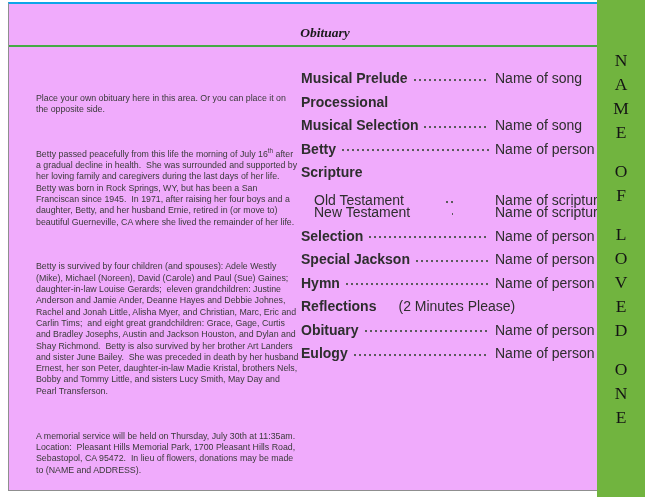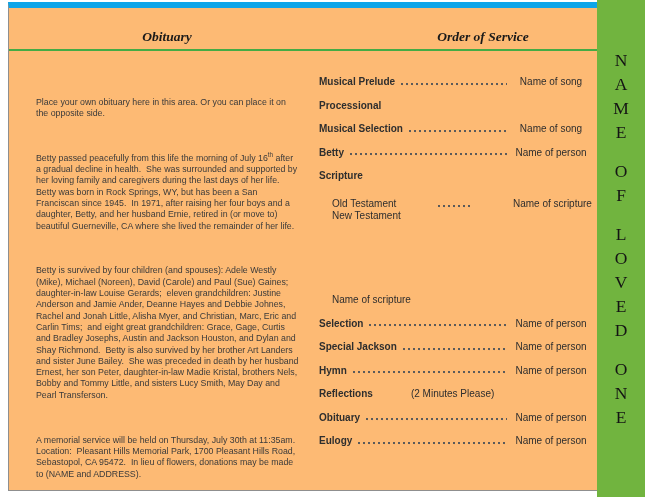--- a/index.html
+++ b/index.html
@@ -2,48 +2,48 @@
 <html><head>
 <meta charset="utf-8">
 <style>
   html,body { margin:0; padding:0; background:#fff; }
   .page {
     position:relative; width:648px; height:501px; background:#ffffff;
     font-family:"Liberation Sans", sans-serif; color:#333; overflow:hidden;
   }
   .content-box {
     position:absolute; left:8px; top:2px; width:633px; height:489px;
-    border-left:1px solid #8f8f8f; border-top:6px solid #0ea5e9; border-bottom:1px solid #8f8f8f;
-    background:#fdba74; box-sizing:border-box;
+    border-left:1px solid #8f8f8f; border-top:2px solid #0ea5e9; border-bottom:1px solid #8f8f8f;
+    background:#f0abfc; box-sizing:border-box;
   }
   .headers { display:flex; height:41px; border-bottom:2px solid #45ab45; }
   .header-cell {
     flex:1; text-align:center; padding-top:21px;
     font-family:"Liberation Serif", serif; font-weight:bold; font-style:italic;
     font-size:13.5px; color:#1a1a1a;
   }
   
   .obituary-col {
     position:absolute; left:27px; top:66px; width:264px;
     font-size:8.8px; line-height:11.3px; color:#3a3a3a; white-space:pre-wrap;
   }
   .obituary-col p { margin:0 0 11px 0; }
   .obituary-col sup { font-size:6.3px; line-height:0; vertical-align:super; }
   
   .service-col {
-    position:absolute; left:310px; top:68px; width:270px;
-    font-size:10px; color:#2e2e2e;text-align:center;
+    position:absolute; left:292px; top:68px; width:270px;
+    font-size:14px; color:#2e2e2e;
   }
   .svc-row { display:flex; align-items:baseline; line-height:12px; margin-bottom:11.5px; }
   .svc-row.tight { margin-bottom:16px; }
   .svc-row.sub { padding-left:13px; margin-bottom:0;gap:36px; }
-  .svc-row.sub.last { margin-bottom:11.5px;flex-direction:column; }
+  .svc-row.sub.last { margin-bottom:11.5px; }
   .svc-label { font-weight:bold; white-space:nowrap; }
   .svc-row.sub .svc-label { font-weight:normal; }
-  .svc-note { margin-left:19px; white-space:nowrap;padding-left:19px; }
+  .svc-note { margin-left:3px; white-space:nowrap;padding-left:19px; }
   .dots {
     flex:1; align-self:stretch; margin:0 6px 0 6px;
     background-image:radial-gradient(circle at 1.1px 1.1px, #5a5a5a 0.9px, transparent 1.15px);
     background-size:5px 2.6px; background-repeat:repeat-x;
     background-position:left 0 bottom 2.5px;
   }
   .svc-value { width:76px; flex-shrink:0; white-space:nowrap; }
   
   .sidebar {
     position:absolute; left:597px; top:0; width:48px; height:497px;
@@ -55,21 +55,20 @@
   .vletter { line-height:24px; height:24px; text-align:center; }
 </style>
 </head>
 <body>
 
 <div class="page">
   <div class="content-box">
 
     <div class="headers">
       <div class="header-cell">Obituary</div>
-      <div class="header-cell">Order of Service</div>
     </div>
 
     <div class="obituary-col">
       <p>Place your own obituary here in this area. Or you can place it on the opposite side.</p>
       <p><span>Betty passed peacefully from this life the morning of July 16</span><sup>th</sup><span> after a gradual decline in health.  She was surrounded and supported by her loving family and caregivers during the last days of her life.  Betty was born in Rock Springs, WY, but has been a San Franciscan since 1945.  In 1971, after raising her four boys and a daughter, Betty, and her husband Ernie, retired in (or move to) beautiful Guerneville, CA where she lived the remainder of her life.</span></p>
       <p>Betty is survived by four children (and spouses): Adele Westly (Mike), Michael (Noreen), David (Carole) and Paul (Sue) Gaines;  daughter-in-law Louise Gerards;  eleven grandchildren: Justine Anderson and Jamie Ander, Deanne Hayes and Debbie Johnes, Rachel and Jonah Little, Alisha Myer, and Christian, Marc, Eric and Carlin Tims;  and eight great grandchildren: Grace, Gage, Curtis and Bradley Josephs, Austin and Jackson Houston, and Dylan and Shay Richmond.  Betty is also survived by her brother Art Landers and sister June Bailey.  She was preceded in death by her husband Ernest, her son Peter, daughter-in-law Madie Kristal, brothers Nels, Bobby and Tommy Little, and sisters Lucy Smith, May Day and Pearl Transferson.</p>
       <p>A memorial service will be held on Thursday, July 30th at 11:35am.  Location:  Pleasant Hills Memorial Park, 1700 Pleasant Hills Road, Sebastopol, CA 95472.  In lieu of flowers, donations may be made to (NAME and ADDRESS).</p>
     </div>
 
     <div class="service-col">

